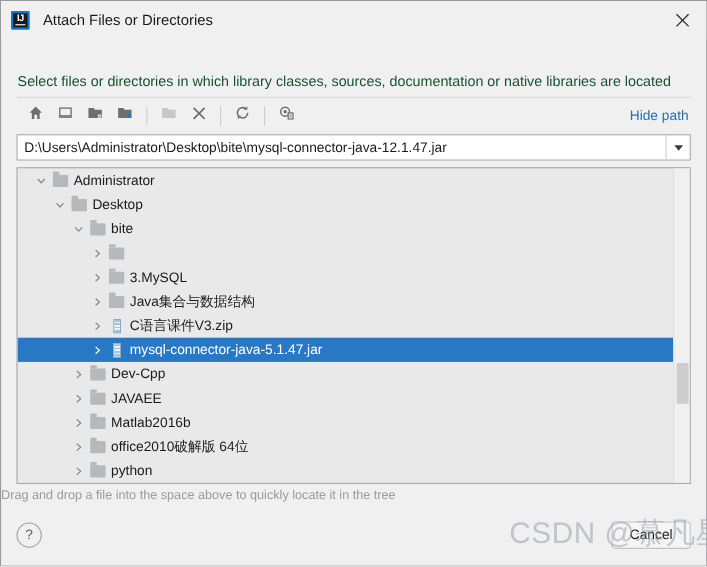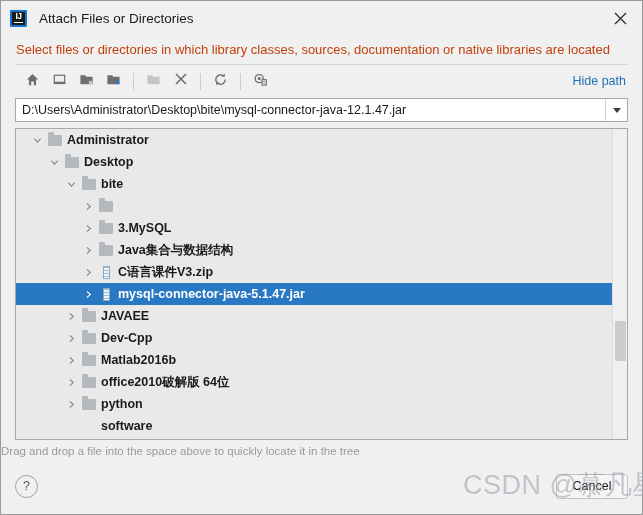--- a/index.html
+++ b/index.html
@@ -69,26 +69,27 @@
     display: flex;
     align-items: center;
     justify-content: center;
     cursor: pointer;
   }
   .close-btn svg { display: block; }
 
   
   .subtitle {
     font-size: 13px;
-    color: #c2410c;
+    color: #14532d;
     padding: 2px 0 0 15px;
     height: 28px;
     line-height: 24px;
     white-space: nowrap;
     flex: 0 0 auto;
+    margin-top: 24px;
   }
 
   .hr {
     height: 1px;
     background: #d5d5d5;
     margin: 0 14px;
     flex: 0 0 auto;
   }
 
   
@@ -175,21 +176,20 @@
     flex: 1 1 auto;
     position: relative;
     overflow: hidden;
   }
   .row {
     height: 22px;
     display: flex;
     align-items: center;
     white-space: nowrap;
     cursor: pointer;
-    font-weight: bold;
   }
   .row.selected { background: #2878c4; }
   .row.selected .row-label { color: #ffffff; }
   .twisty {
     width: 18px;
     height: 22px;
     display: flex;
     align-items: center;
     justify-content: center;
     flex: 0 0 auto;
@@ -547,32 +547,32 @@
         </div>
         <div class="row" style="padding-left: 46px;">
           <div class="twisty">
             <svg width="9" height="9" viewBox="0 0 10 10">
               <path d="M3.2 1.5 L7 5 L3.2 8.5" fill="none" stroke="#8a8a8a" stroke-width="1.3"></path>
             </svg>
           </div>
           <div class="ico">
             <div class="folder"></div>
           </div>
+          <div class="row-label">Dev-Cpp</div>
+        </div>
+        <div class="row" style="padding-left: 46px;">
+          <div class="twisty">
+            <svg width="9" height="9" viewBox="0 0 10 10">
+              <path d="M3.2 1.5 L7 5 L3.2 8.5" fill="none" stroke="#8a8a8a" stroke-width="1.3"></path>
+            </svg>
+          </div>
+          <div class="ico">
+            <div class="folder"></div>
+          </div>
           <div class="row-label">JAVAEE</div>
-        </div>
-        <div class="row" style="padding-left: 46px;">
-          <div class="twisty">
-            <svg width="9" height="9" viewBox="0 0 10 10">
-              <path d="M3.2 1.5 L7 5 L3.2 8.5" fill="none" stroke="#8a8a8a" stroke-width="1.3"></path>
-            </svg>
-          </div>
-          <div class="ico">
-            <div class="folder"></div>
-          </div>
-          <div class="row-label">Dev-Cpp</div>
         </div>
         <div class="row" style="padding-left: 46px;">
           <div class="twisty">
             <svg width="9" height="9" viewBox="0 0 10 10">
               <path d="M3.2 1.5 L7 5 L3.2 8.5" fill="none" stroke="#8a8a8a" stroke-width="1.3"></path>
             </svg>
           </div>
           <div class="ico">
             <div class="folder"></div>
           </div>

